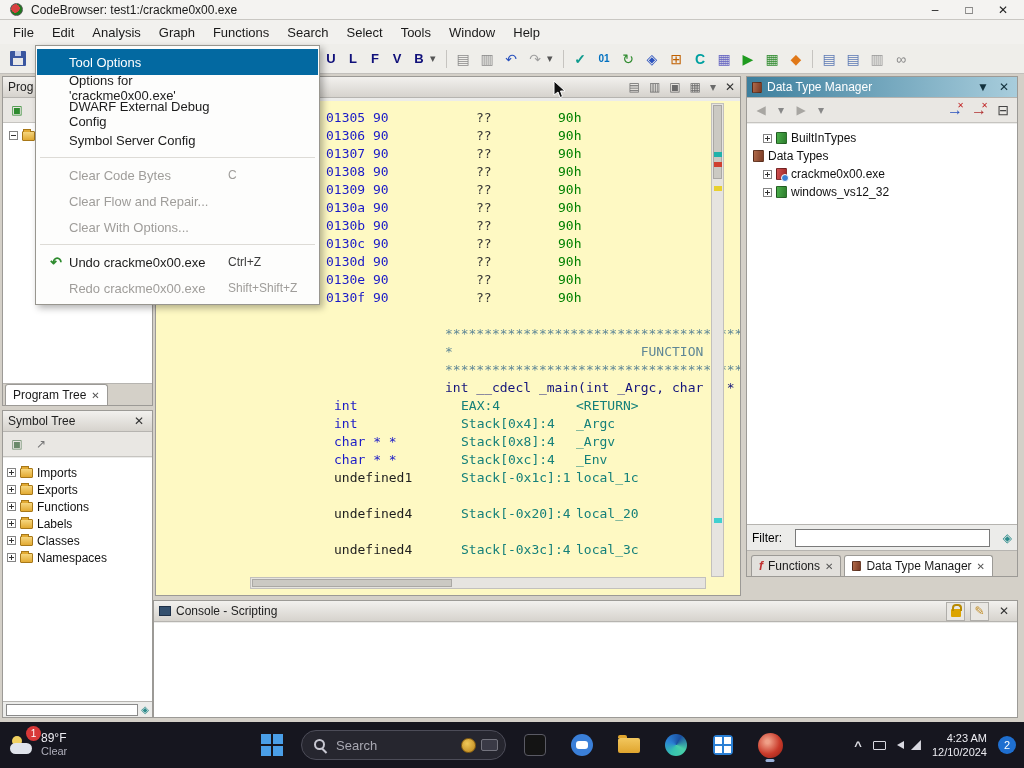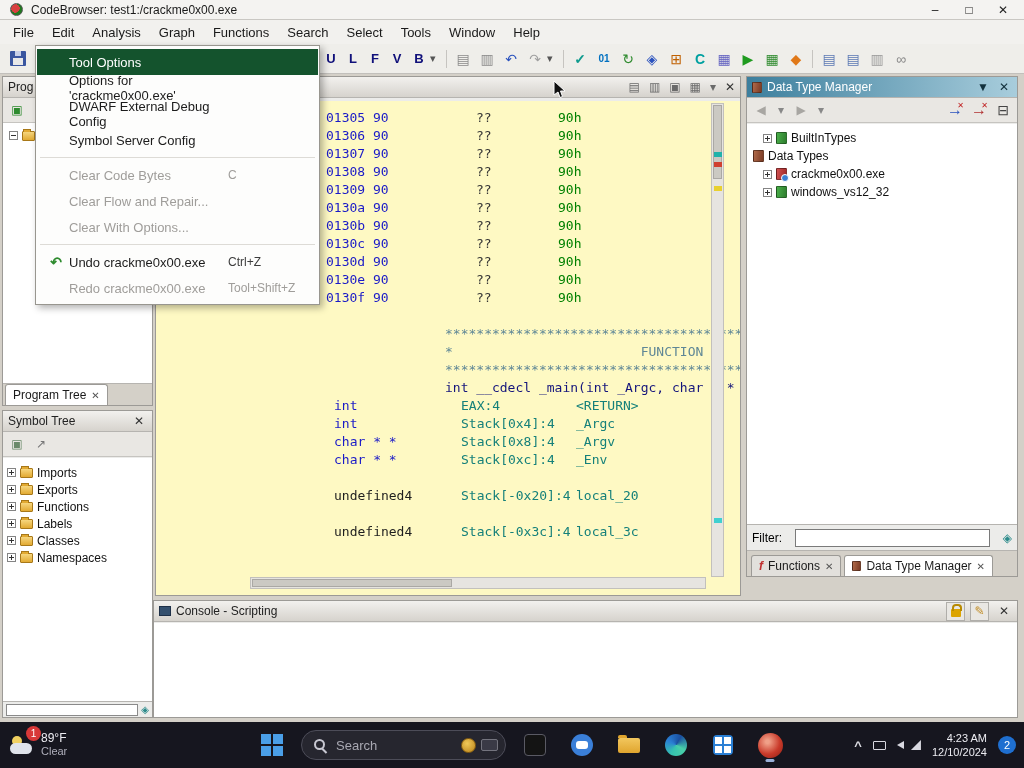--- a/index.html
+++ b/index.html
@@ -116,21 +116,21 @@
   .mini-btn { width:19px; height:19px; background:#e9e7e3; border:1px solid #b0aeaa;
               display:flex; align-items:center; justify-content:center; }
   .lock { width:10px; height:8px; background:#dca400; border-radius:1px; position:relative; margin-top:4px; }
   .lock::before { content:""; position:absolute; top:-5px; left:1px; width:6px; height:5px;
                   border:2px solid #b88a00; border-bottom:none; border-radius:4px 4px 0 0; }
 
   
   .edit-menu { position:absolute; left:35px; top:45px; width:285px; background:#fdfdfc;
                border:1px solid #98968f; box-shadow:3px 3px 7px rgba(0,0,0,.3); padding:3px 1px; z-index:50; }
   .em-item { height:26px; display:flex; align-items:center; padding:0 8px 0 6px; font-size:13px; color:#1c1c1c; }
-  .em-item.hl { background:#14532d; color:#fff; }
+  .em-item.hl { background:#0369a1; color:#fff; }
   .em-item.dis { color:#9f9d9a; }
   .em-gutter { width:26px; flex:none; display:flex; align-items:center; justify-content:center; }
   .em-label { flex:1; }
   .em-shortcut { width:82px; font-size:12px; color:#3c3c3c; flex:none; }
   .em-item.hl .em-shortcut { color:#fff; }
   .em-item.dis .em-shortcut { color:#9f9d9a; }
   .em-sep { height:1px; background:#dddbd6; margin:4px 3px; }
   .undo-glyph { color:#2e8b2e; font-weight:bold; font-size:14px; }
 
   
@@ -403,20 +403,25 @@
       <div class="paramrow">
           <span class="p-type">char * *</span>
           <span class="p-sto">Stack[0x8]:4</span>
           <span class="p-name">_Argv</span>
         </div>
       <div class="paramrow">
           <span class="p-type">char * *</span>
           <span class="p-sto">Stack[0xc]:4</span>
           <span class="p-name">_Env</span>
         </div>
+      <div class="paramrow undef">
+          <span class="p-type">undefined1</span>
+          <span class="p-sto">Stack[-0x1c]:1</span>
+          <span class="p-name">local_1c</span>
+        </div>
       <div class="paramrow undef gap18">
           <span class="p-type">undefined4</span>
           <span class="p-sto">Stack[-0x20]:4</span>
           <span class="p-name">local_20</span>
         </div>
       <div class="paramrow undef gap18">
           <span class="p-type">undefined4</span>
           <span class="p-sto">Stack[-0x3c]:4</span>
           <span class="p-name">local_3c</span>
         </div>
@@ -549,21 +554,21 @@
     </div>
     <div class="em-sep"></div>
     <div class="em-item">
       <span class="em-gutter undo-glyph">↶</span>
       <span class="em-label">Undo crackme0x00.exe</span>
       <span class="em-shortcut">Ctrl+Z</span>
     </div>
     <div class="em-item dis">
       <span class="em-gutter"></span>
       <span class="em-label">Redo crackme0x00.exe</span>
-      <span class="em-shortcut">Tool+Shift+Z</span>
+      <span class="em-shortcut">Shift+Shift+Z</span>
     </div>
   </div>
 
   <div class="cursor">
     <svg width="13" height="19" viewBox="0 0 13 19">
       <polygon points="1,1 1,15 5,12 7,17.5 9.5,16.5 7.5,11 12,11" fill="#111" stroke="#fff" stroke-width="1"></polygon>
     </svg>
   </div>
 
   <div class="taskbar">

